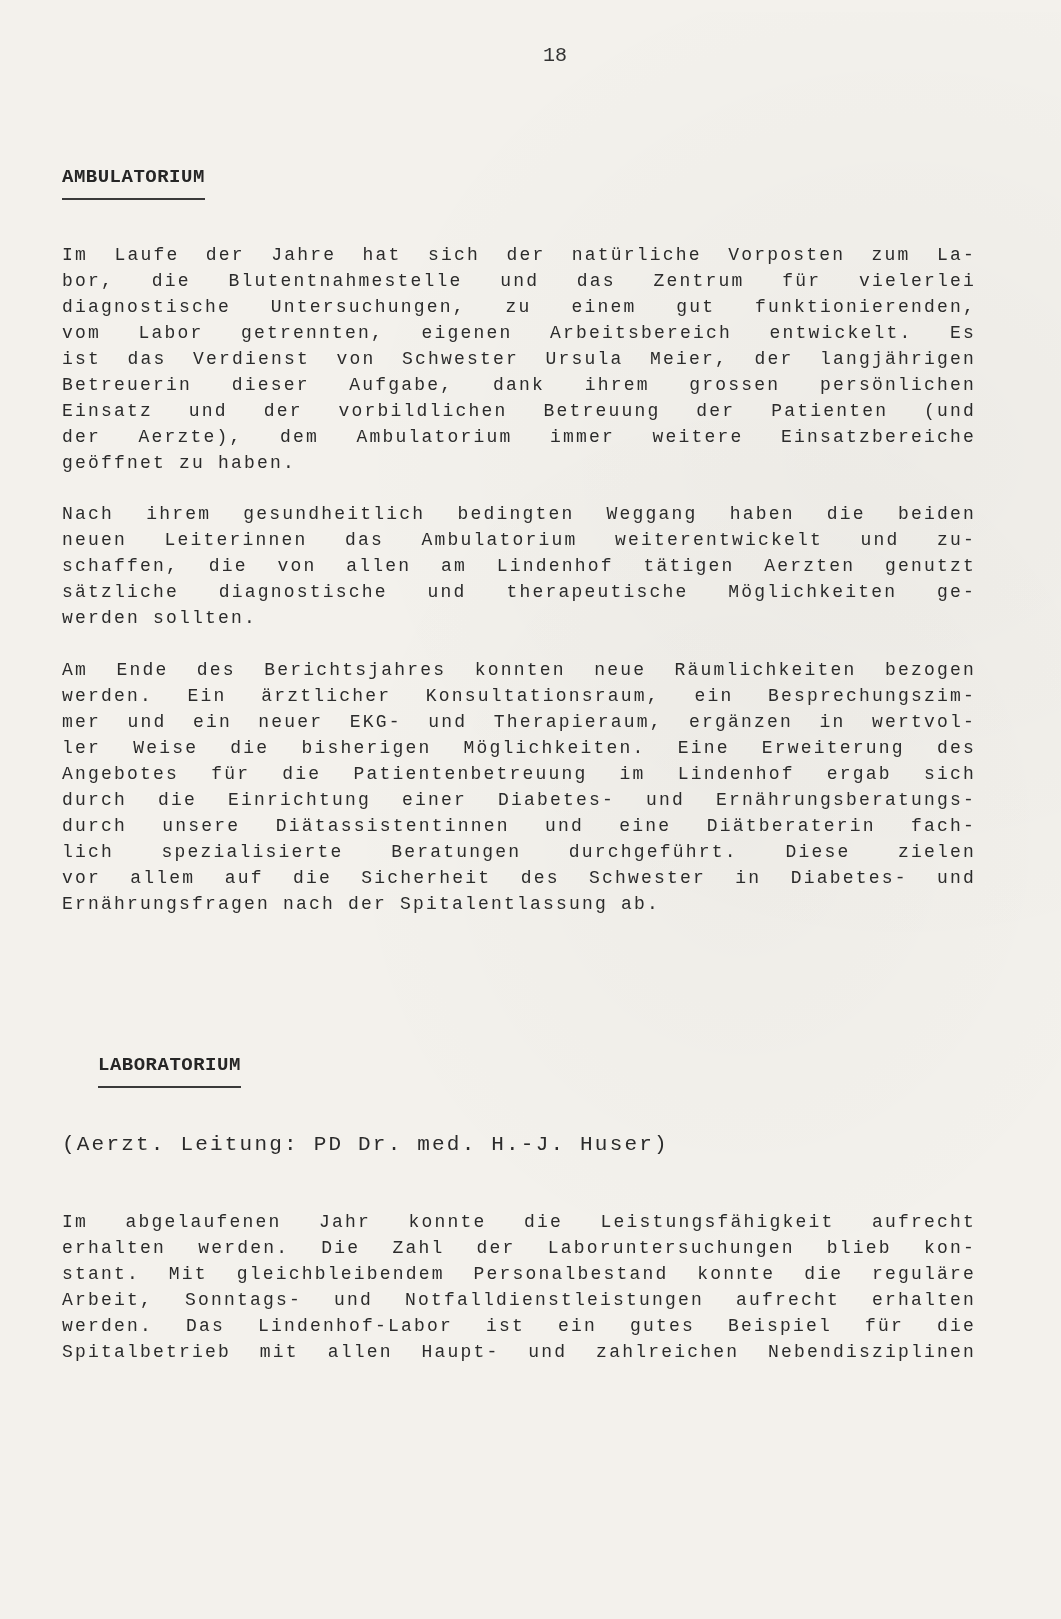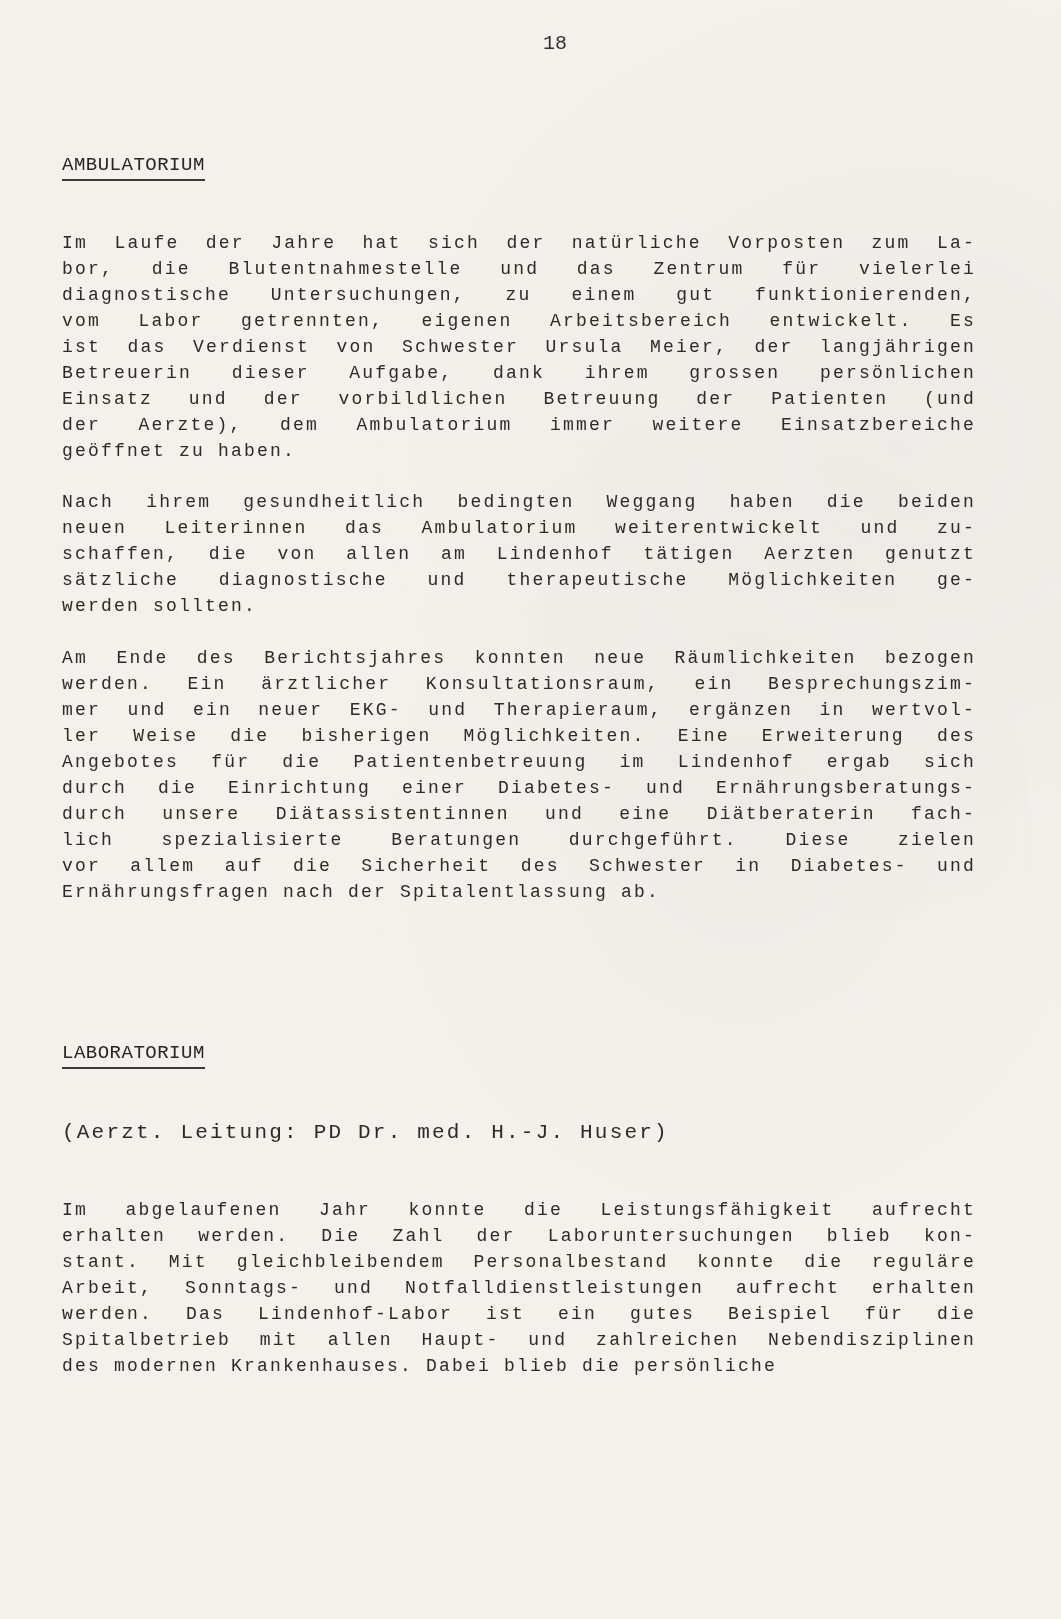--- a/index.html
+++ b/index.html
@@ -10,45 +10,45 @@
       width: 1061px;
       height: 1619px;
       background: #f3f1ec;
       position: relative;
       overflow: hidden;
       color: #2b2b2b;
       font-family: "Liberation Mono", "DejaVu Sans Mono", monospace;
     }
     .page {
       position: absolute;
-      left: 0; top: 0;
+      left: 0; top: 12px;
       width: 1061px; height: 1266px;
       background:
         radial-gradient(ellipse at 85% 35%, rgba(0,0,0,0.025), rgba(0,0,0,0) 45%),
         radial-gradient(ellipse at 70% 65%, rgba(0,0,0,0.02), rgba(0,0,0,0) 40%),
         #f3f1ec;
     }
     .page-number {
       position: absolute;
       top: 32px;
       left: 0;
       width: 1110px;
       text-align: center;
       font-size: 20px;
       letter-spacing: 0px;
       color: #333;
     }
     .heading {
       position: absolute;
       left: 62px;
       font-size: 19px;
-      font-weight: normal;
+      font-weight: bold;
       letter-spacing: 0.5px;
       color: #262626;
-      padding-bottom: 4px;
+      padding-bottom: 11px;
       border-bottom: 2px solid #3a3a3a;
       line-height: 20px;
     }
     .para {
       position: absolute;
       left: 62px;
       width: 914px;
     }
     .line {
       display: block;
@@ -109,27 +109,26 @@
     <span class="line">mer und ein neuer EKG- und Therapieraum, ergänzen in wertvol-</span>
     <span class="line">ler Weise die bisherigen Möglichkeiten. Eine Erweiterung des</span>
     <span class="line">Angebotes für die Patientenbetreuung im Lindenhof ergab sich</span>
     <span class="line">durch die Einrichtung einer Diabetes- und Ernährungsberatungs-</span>
     <span class="line">durch unsere Diätassistentinnen und eine Diätberaterin fach-</span>
     <span class="line">lich spezialisierte Beratungen durchgeführt. Diese zielen</span>
     <span class="line">vor allem auf die Sicherheit des Schwester in Diabetes- und</span>
     <span class="line last">Ernährungsfragen nach der Spitalentlassung ab.</span>
   </div>
 
-  <div class="heading" style="top:1043px;">LABORATORIUM</div>
+  <div class="heading" style="top:1043px;margin-left:36px;">LABORATORIUM</div>
 
   <div class="subline" style="top:1120px;font-family:Liberation Mono, monospace;">(Aerzt. Leitung: PD Dr. med. H.-J. Huser)</div>
 
   <div class="para" style="top:1197px;">
     <span class="line">Im abgelaufenen Jahr konnte die Leistungsfähigkeit aufrecht</span>
     <span class="line">erhalten werden. Die Zahl der Laboruntersuchungen blieb kon-</span>
     <span class="line">stant. Mit gleichbleibendem Personalbestand konnte die reguläre</span>
     <span class="line">Arbeit, Sonntags- und Notfalldienstleistungen aufrecht erhalten</span>
     <span class="line">werden. Das Lindenhof-Labor ist ein gutes Beispiel für die</span>
     <span class="line">Spitalbetrieb mit allen Haupt- und zahlreichen Nebendisziplinen</span>
-    <span class="line last">des modernen Krankenhauses. Dabei blieb die persönliche</span>
   </div>
 
 </div>
 
 </body></html>

